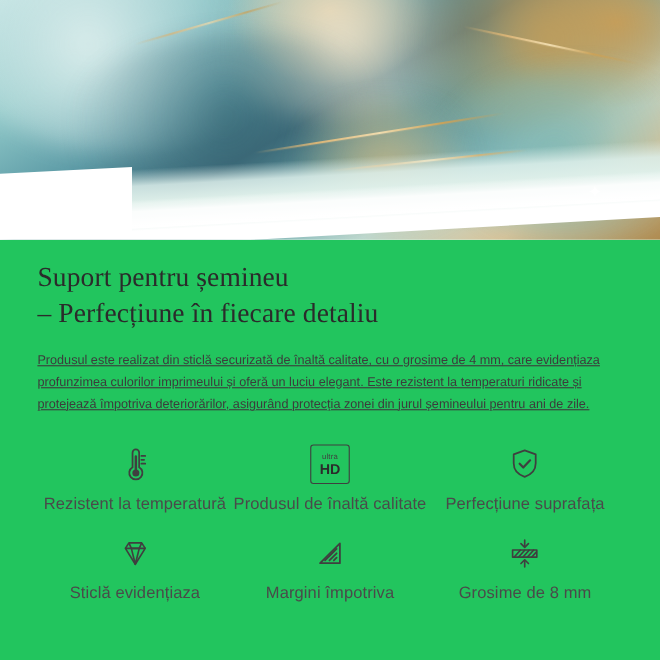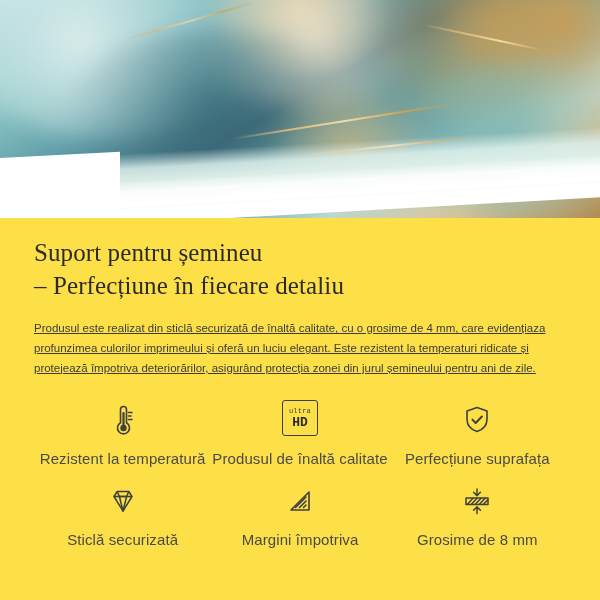--- a/index.html
+++ b/index.html
@@ -10,21 +10,21 @@
     width: 600px;
     height: 600px;
     background: #ffffff;
     font-family: "Liberation Sans", sans-serif;
     overflow: hidden;
   }
   .page {
     position: relative;
     width: 600px;
     height: 600px;
-    background: #fde047;
+    background: #22c55e;
   }
 
   
   .hero {
     position: relative;
     width: 600px;
     height: 218px;
     overflow: hidden;
     background: #ffffff;
   }
@@ -139,22 +139,22 @@
   }
   .feature {
     display: flex;
     flex-direction: column;
     align-items: center;
     text-align: center;
   }
   .feature-icon {
     height: 44px;
     display: flex;
+    align-items: center;
     justify-content: center;
-    font-family: Liberation Mono, monospace;
   }
   .feature-label {
     margin-top: 6px;
     font-size: 15px;
     color: #4a4a4a;
     letter-spacing: .1px;
   }
   .hd-box {
     width: 34px;
     height: 34px;
@@ -241,21 +241,21 @@
 
       <div class="feature">
         <div class="feature-icon">
           <svg width="40" height="40" viewBox="0 0 40 40" fill="none" stroke="#3f3f3f" stroke-width="1.5" stroke-linejoin="round">
             <path d="M11 15.5h18L20 30z"></path>
             <path d="M11 15.5l3.2-5h11.6l3.2 5"></path>
             <path d="M14.2 10.5L16.4 15.5 20 30 23.6 15.5 25.8 10.5"></path>
             <path d="M16.4 15.5h7.2"></path>
           </svg>
         </div>
-        <div class="feature-label">Sticlă securizată</div>
+        <div class="feature-label">Sticlă evidențiaza</div>
       </div>
 
       <div class="feature">
         <div class="feature-icon">
           <svg width="40" height="40" viewBox="0 0 40 40" fill="none" stroke="#3f3f3f" stroke-width="1.6" stroke-linecap="round" stroke-linejoin="round">
             <path d="M29 11v18H11z"></path>
             <line x1="15.5" y1="26.5" x2="26" y2="16"></line>
             <line x1="19.5" y1="26.5" x2="26" y2="20"></line>
             <line x1="23.5" y1="26.5" x2="26" y2="24"></line>
           </svg>

